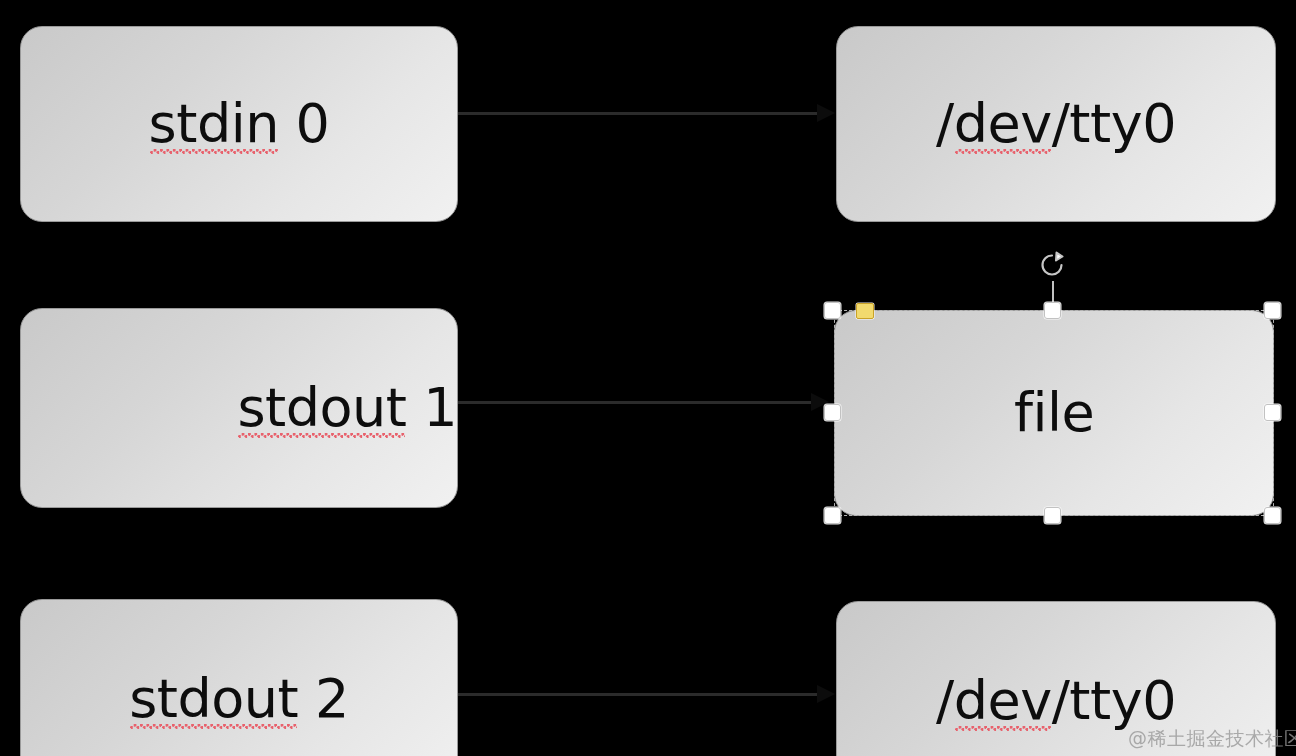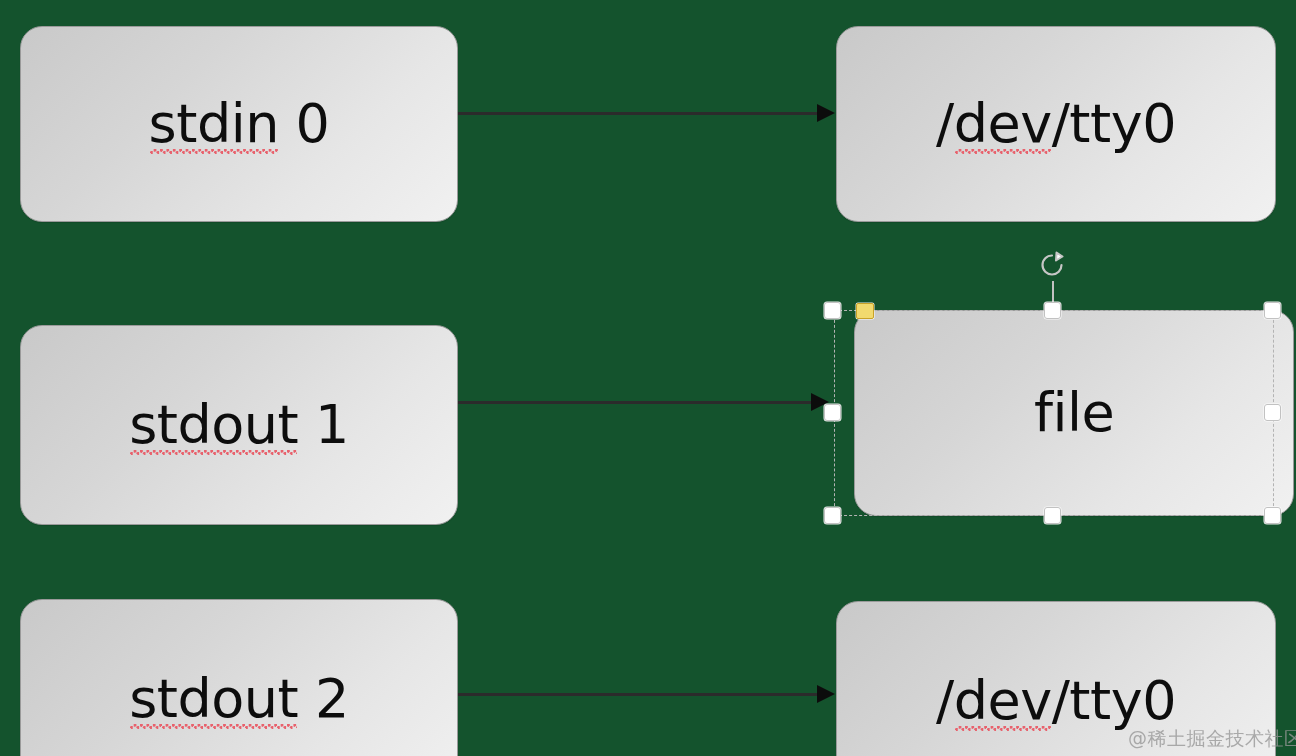--- a/index.html
+++ b/index.html
@@ -7,21 +7,21 @@
     padding: 0;
     background: #ffffff;
   }
   body {
     font-family: "Liberation Sans", sans-serif;
   }
   #canvas {
     position: relative;
     width: 1296px;
     height: 756px;
-    background: #14532d;
+    background: #000000;
     overflow: hidden;
   }
 
   
   .node {
     position: absolute;
     box-sizing: border-box;
     border: 1.6px solid #9a9a9a;
     border-radius: 22px;
     background: linear-gradient(135deg, #c9c9c9 0%, #d6d6d6 35%, #e6e6e6 70%, #f1f1f1 100%);
@@ -152,25 +152,25 @@
   </div>
 
   <div class="node" style="left:20px; top:26px; width:438px; height:196px;">
     <div class="node-label"><span class="misspell">stdin</span><span> 0</span></div>
   </div>
 
   <div class="node" style="left:836px; top:26px; width:440px; height:196px;">
     <div class="node-label"><span>/</span><span class="misspell">dev</span><span>/tty0</span></div>
   </div>
 
-  <div class="node" style="left:20px; top:325px; width:438px; height:200px;">
+  <div class="node" style="left:20px; top:308px; width:438px; height:200px;justify-content:flex-end;">
     <div class="node-label"><span class="misspell">stdout</span><span> 1</span></div>
   </div>
 
-  <div class="node" style="left:854px; top:310px; width:440px; height:206px;">
+  <div class="node" style="left:834px; top:310px; width:440px; height:206px;">
     <div class="node-label">file</div>
   </div>
 
   <div class="node" style="left:20px; top:599px; width:438px; height:200px;">
     <div class="node-label"><span class="misspell">stdout</span><span> 2</span></div>
   </div>
 
   <div class="node" style="left:836px; top:601px; width:440px; height:200px;">
     <div class="node-label"><span>/</span><span class="misspell">dev</span><span>/tty0</span></div>
   </div>

